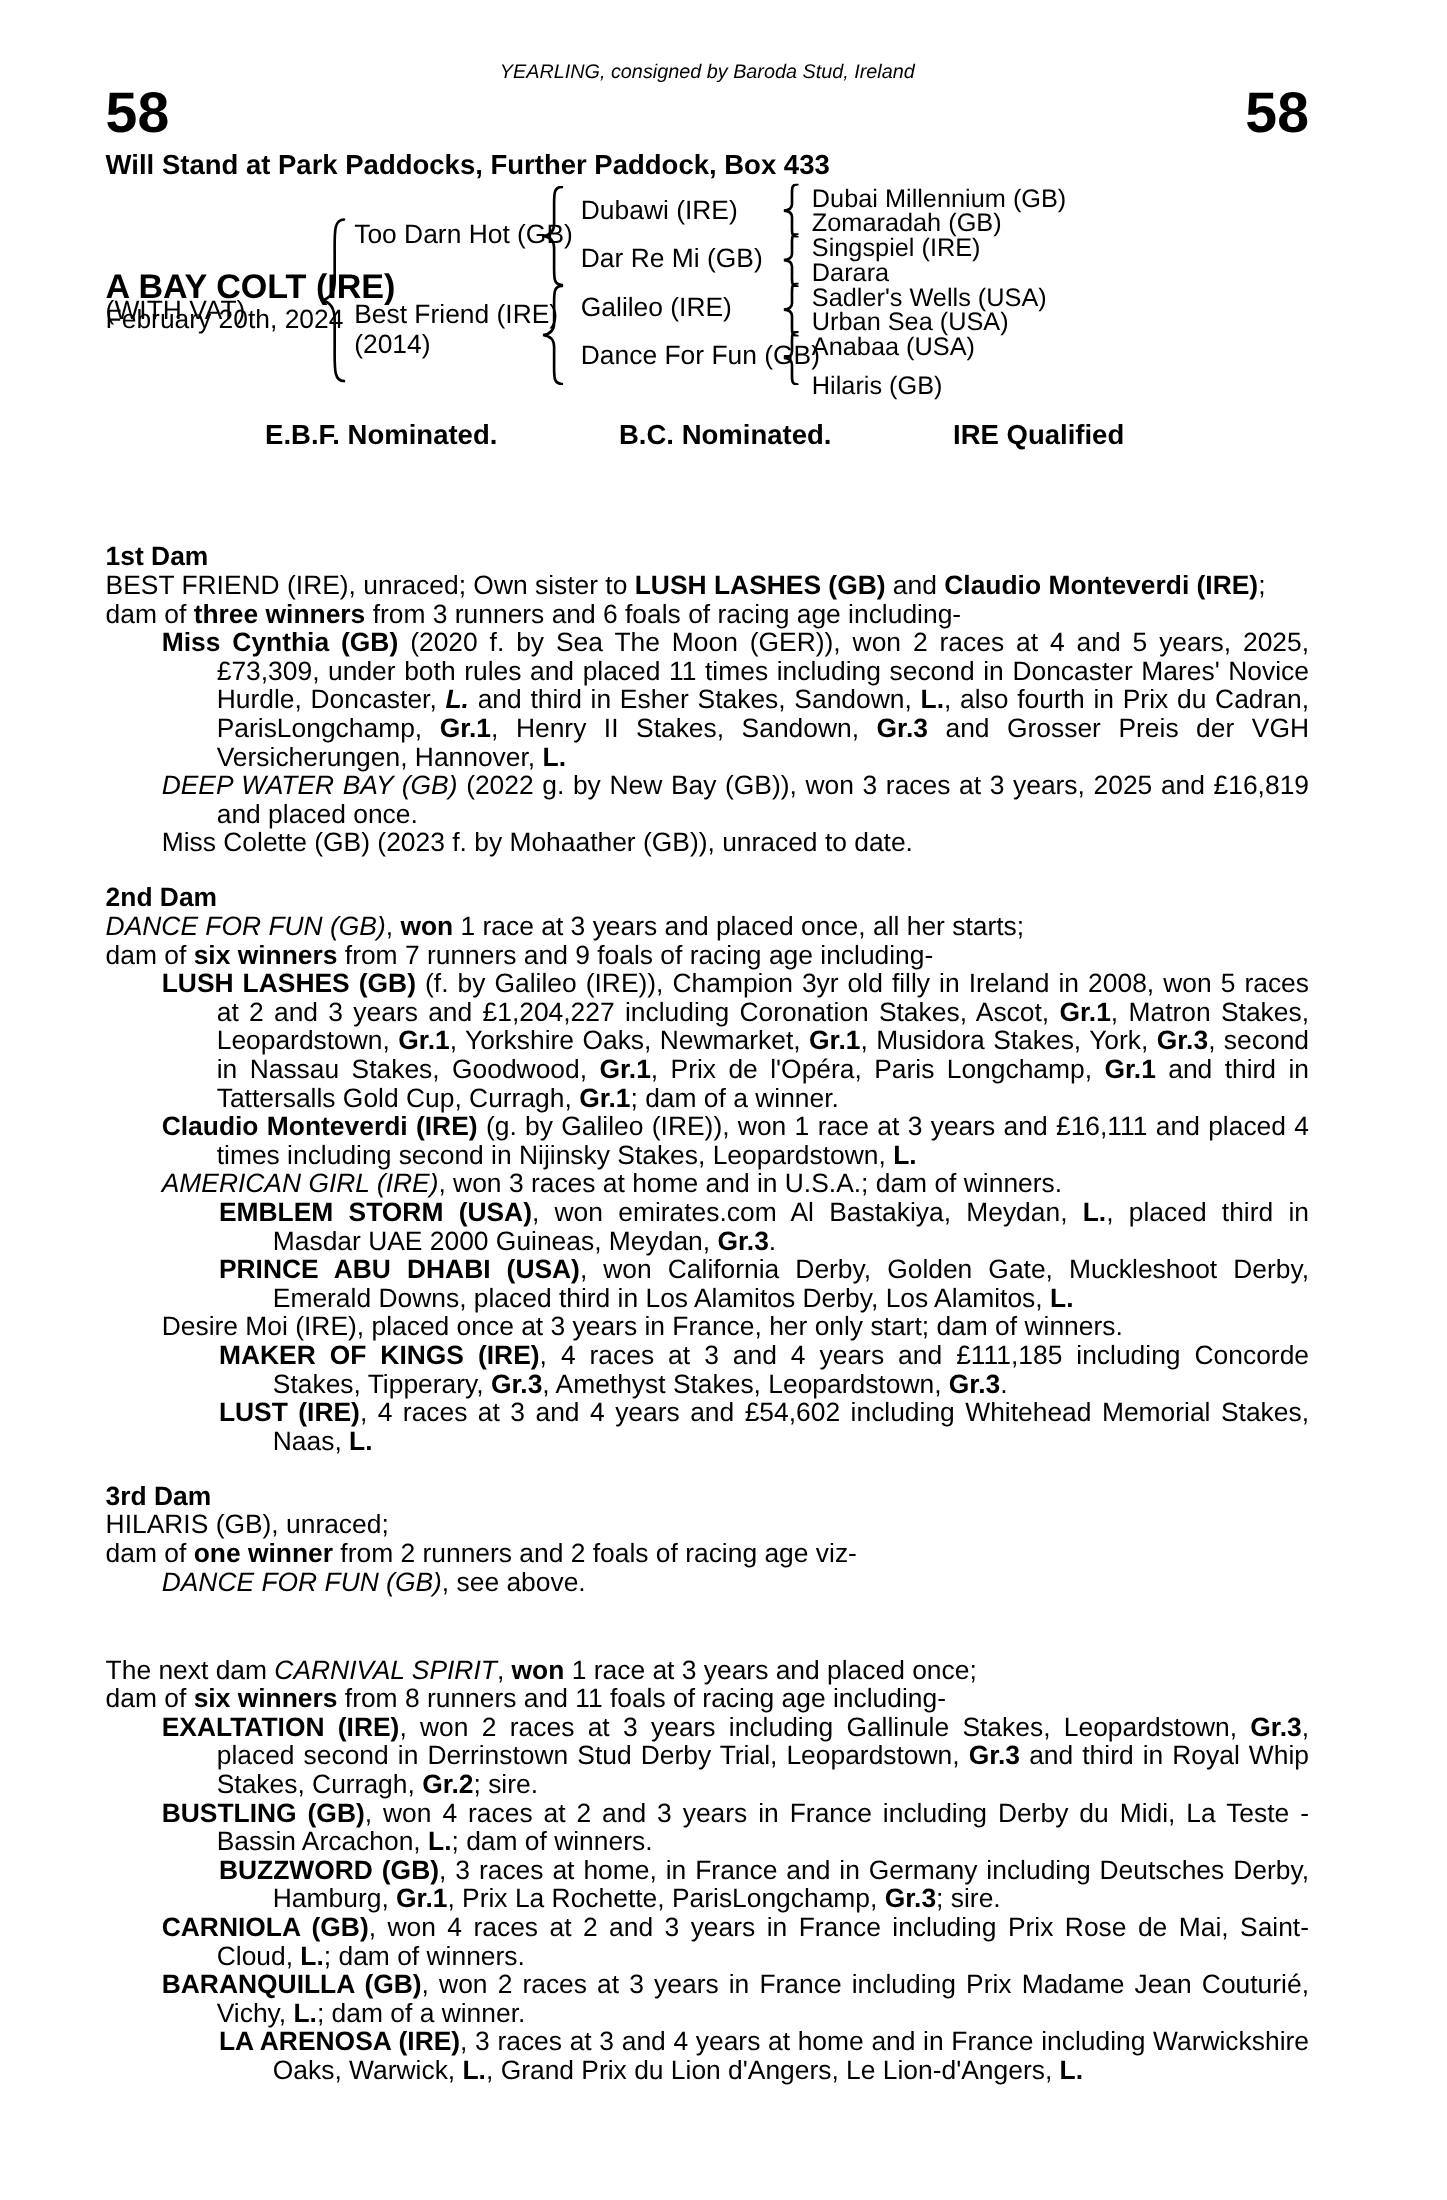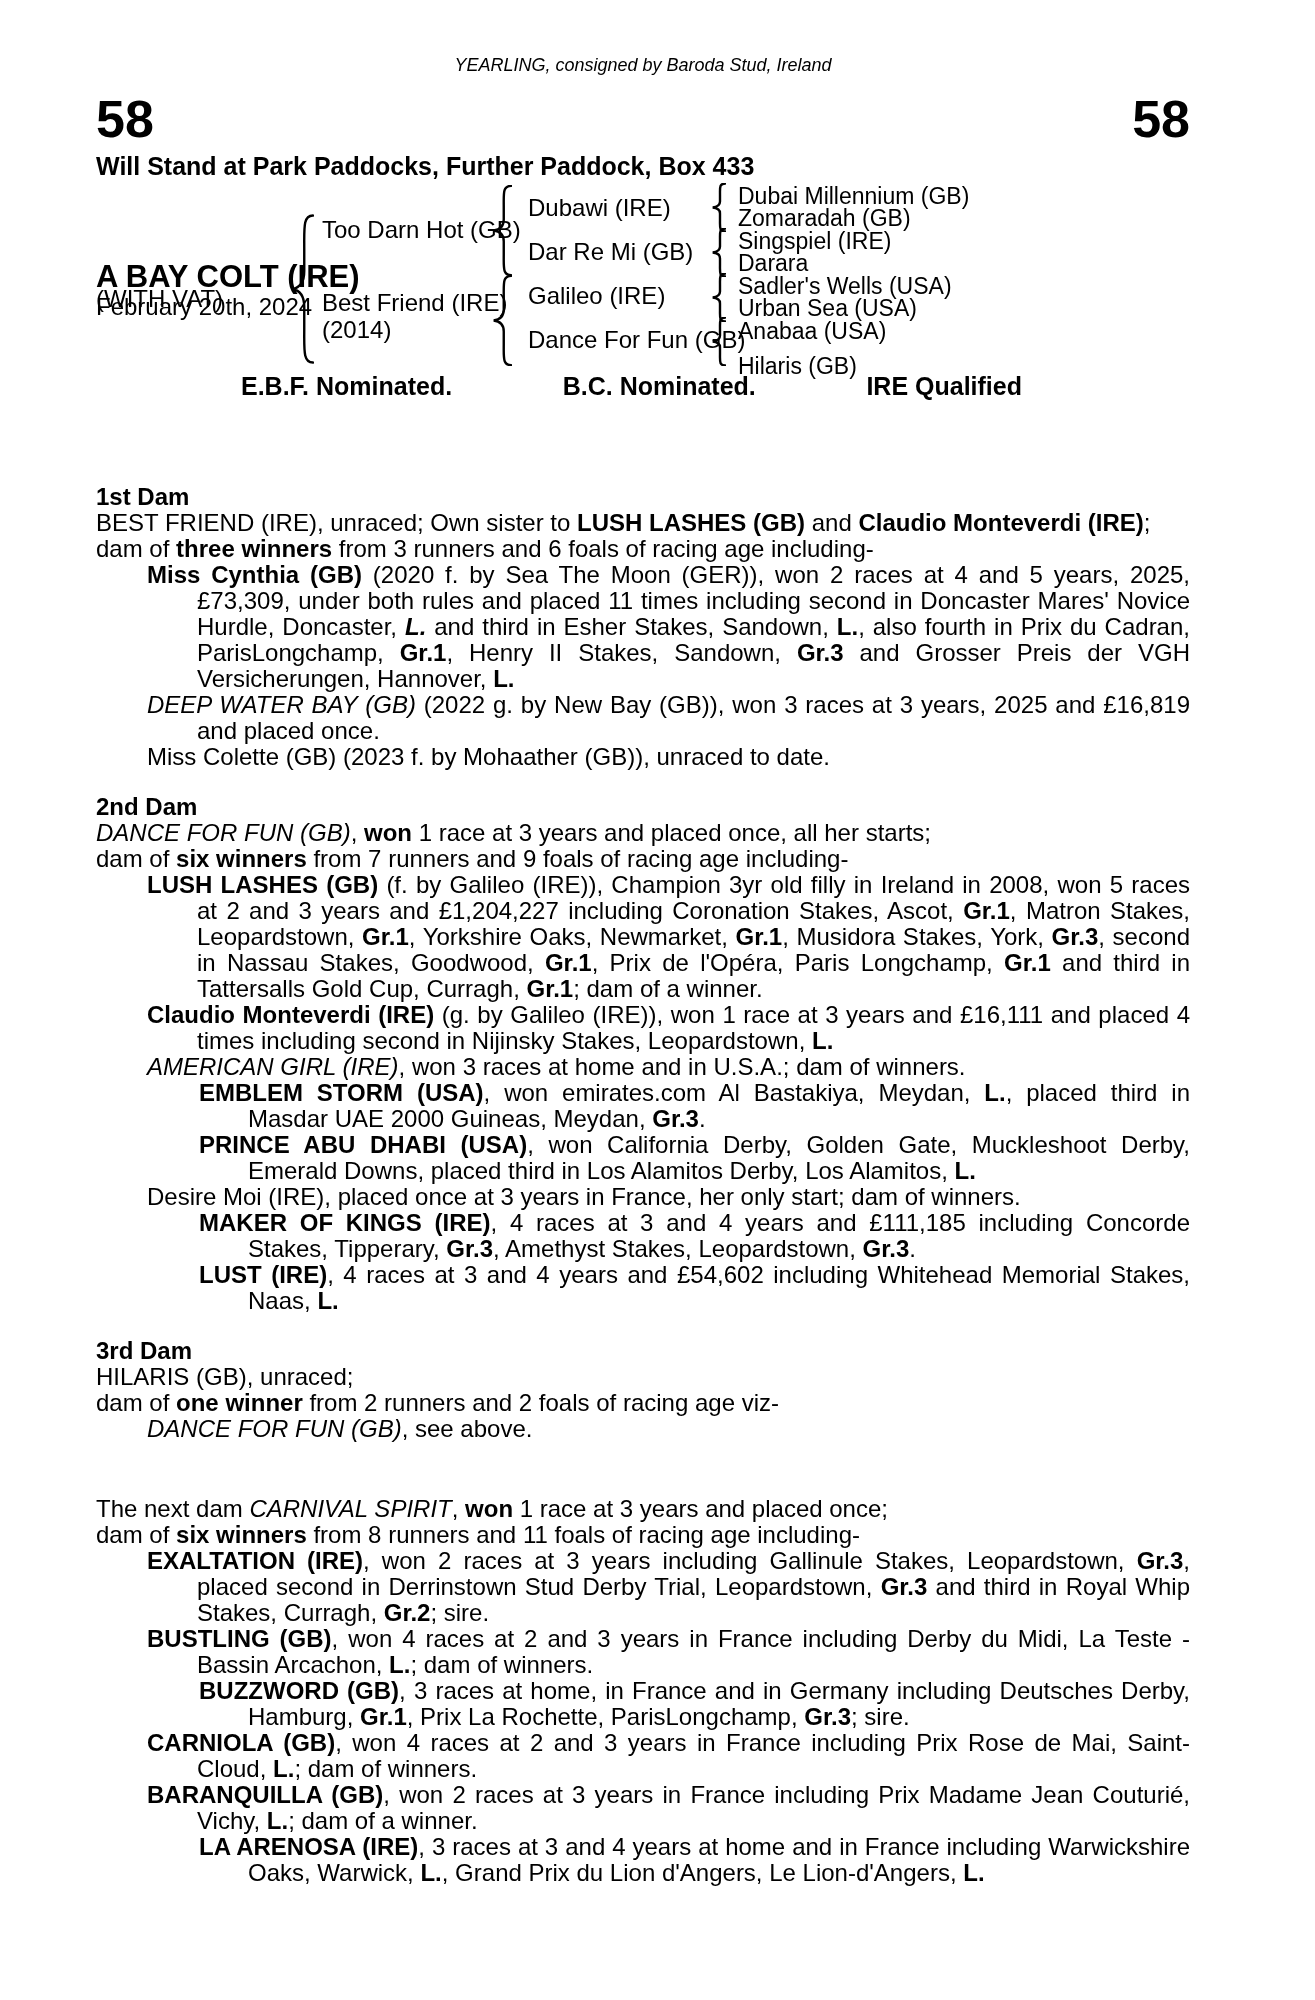--- a/index.html
+++ b/index.html
@@ -5,21 +5,21 @@
   html,body{margin:0;padding:0;background:#ffffff;}
   body{
     width:1315px;height:2000px;position:relative;overflow:hidden;
     color:#000;font-family:"Liberation Sans",sans-serif;
     font-size:24px;line-height:26px;
     -webkit-font-smoothing:antialiased;
   }
   .content{position:relative;margin-left:96px;width:1094px;}
   .consignor{margin-top:52px;text-align:center;font-style:italic;font-size:18px;}
   .lotrow{display:flex;justify-content:space-between;align-items:flex-start;
-    font-weight:bold;font-size:52px;line-height:46px;margin-top:18px;}
+    font-weight:bold;font-size:52px;line-height:46px;margin-top:2px;}
   .standline{font-weight:bold;font-size:25px;margin-top:10px;line-height:28px;}
 
   
   .pedigree{position:relative;height:188px;margin-top:4px;font-size:24px;}
   .ped{position:absolute;white-space:nowrap;line-height:26px;}
   .ped-vat{left:0;top:54px;margin-top:48px;}
   .ped-name{left:0;top:80px;font-weight:bold;font-size:31px;}
   .ped-date{left:0;top:110px;}
   .ped-sire{left:226px;top:33px;}
   .ped-dam{left:226px;top:106px;}
@@ -35,21 +35,21 @@
   .brace path{fill:none;stroke:#000;stroke-width:2.4;stroke-linecap:round;}
   .brace-g1{left:192px;top:30px;width:26px;height:150px;}
   .brace-g2a{left:394px;top:1px;width:22px;height:91px;}
   .brace-g2b{left:394px;top:91px;width:22px;height:91px;}
   .brace-g3a{left:614px;top:-1px;width:16px;height:49px;}
   .brace-g3b{left:614px;top:44px;width:16px;height:49px;}
   .brace-g3c{left:614px;top:89px;width:16px;height:49px;}
   .brace-g3d{left:614px;top:133px;width:16px;height:49px;}
 
   .nominations{display:flex;justify-content:space-between;font-weight:bold;font-size:25px;
-    margin-top:0;padding-left:145px;padding-right:168px;line-height:28px;}
+    margin-top:26px;padding-left:145px;padding-right:168px;line-height:28px;}
 
   .sechead{font-weight:bold;font-size:24px;margin:24px 0 0 0;line-height:26px;}
   .sechead.first{margin-top:84px;}
   .nextdam-block{margin-top:54px;}
   .para{text-align:justify;}
   .para.p0{padding-left:77px;text-indent:-77px;}
   .para.p1{padding-left:101px;text-indent:-50px;}
   .para.p2{padding-left:152px;text-indent:-49px;}
   .b{font-weight:bold;}
   .i{font-style:italic;}

